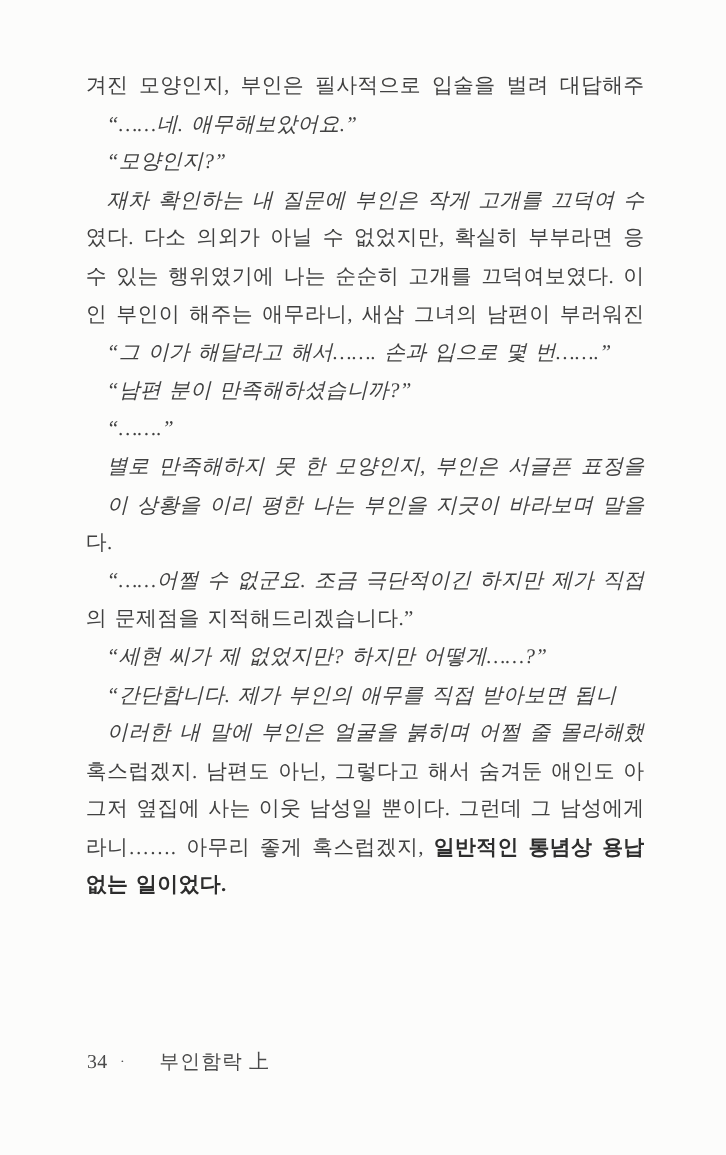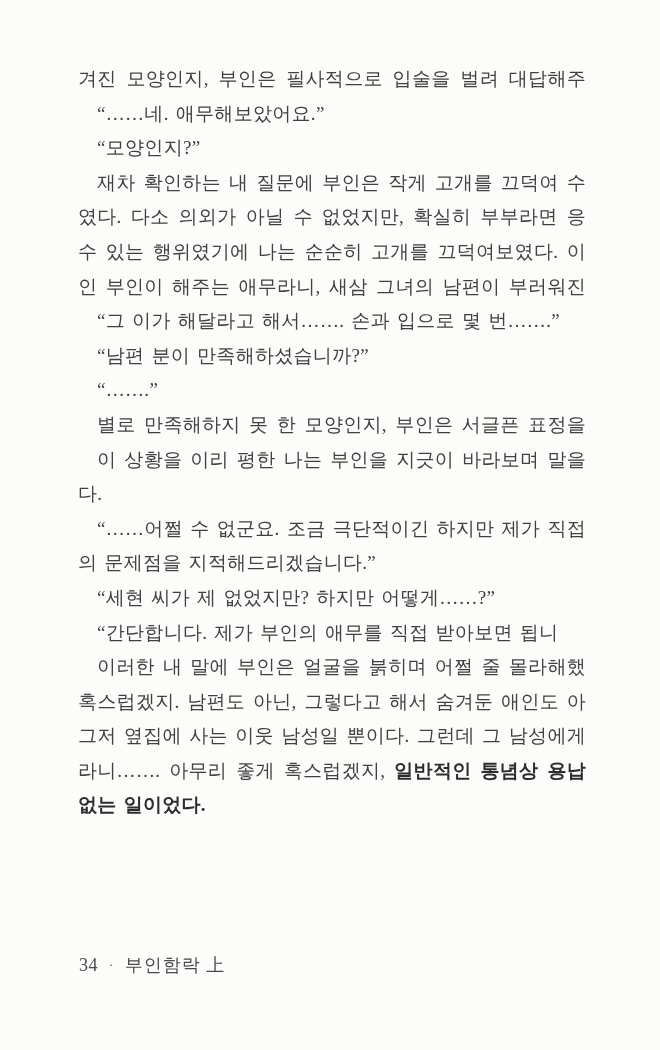--- a/index.html
+++ b/index.html
@@ -30,20 +30,21 @@
     overflow: hidden;
     text-align: left;
     word-spacing: 2px;
   }
   .line.just {
     text-align: justify;
     text-align-last: justify;
   }
   .line.ind {
     text-indent: 19px;
+    font-style: italic;
   }
   .seg-bold {
     font-weight: 700;
     color: #2d2d2d;
   }
   .footer {
     position: absolute;
     left: 79px;
     top: 951px;
     font-size: 18px;
@@ -53,20 +54,21 @@
   }
   .footer .sep {
     display: inline-block;
     margin: 0 11px;
     font-size: 13px;
     vertical-align: 2px;
     color: #555555;
   }
   .footer .title {
     letter-spacing: 1px;
+    margin-left: 20px;
   }
 </style>
 </head>
 <body>
 
 <div class="page">
 
   <div class="text-block">
       <div class="line just"><span class="seg-normal">겨진 모양인지, 부인은 필사적으로 입술을 벌려 대답해주었다.</span></div>
       <div class="line ind"><span class="seg-normal">“……네. 애무해보았어요.”</span></div>

